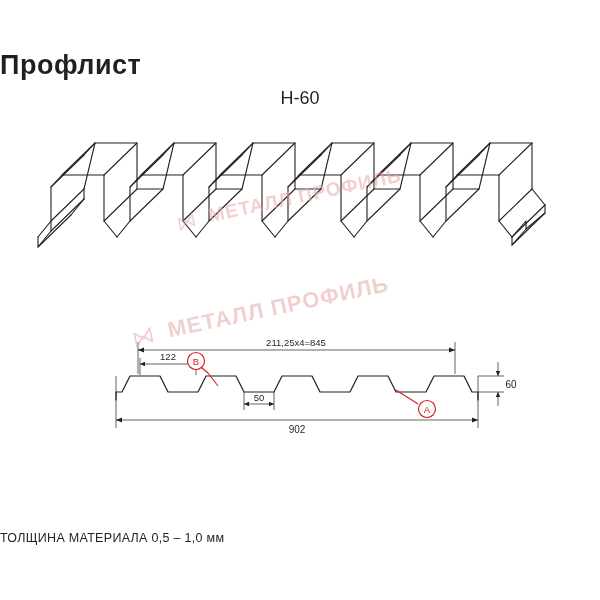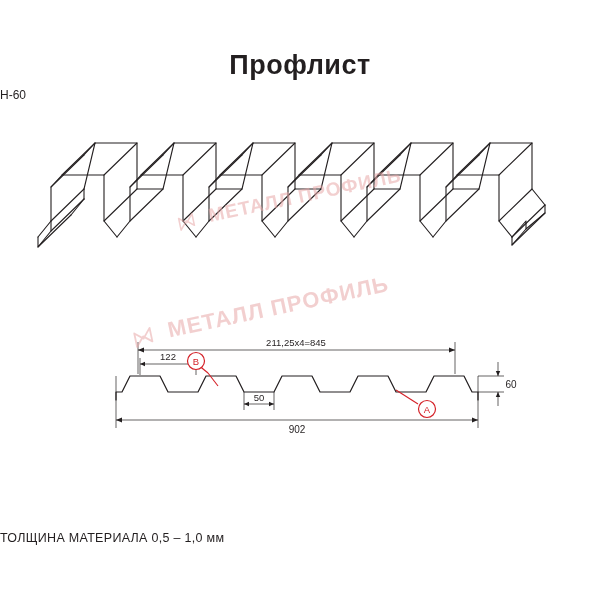--- a/index.html
+++ b/index.html
@@ -18,32 +18,33 @@
   .page {
     position: relative;
     width: 600px;
     height: 600px;
   }
   .title {
     position: absolute;
     top: 50px;
     left: 0;
     width: 600px;
-    text-align: center;
+    text-align: left;
     font-size: 27px;
     font-weight: bold;
     letter-spacing: 0.5px;
     color: #231f20;
   }
   .subtitle {
     position: absolute;
     top: 88px;
     left: 0;
     width: 600px;
-    font-size: 12px;
+    text-align: center;
+    font-size: 18px;
     color: #231f20;
   }
   .footer-note {
     position: absolute;
     top: 531px;
     left: 0;
     width: 600px;
     text-align: left;
     font-size: 12.5px;
     letter-spacing: 0.3px;

